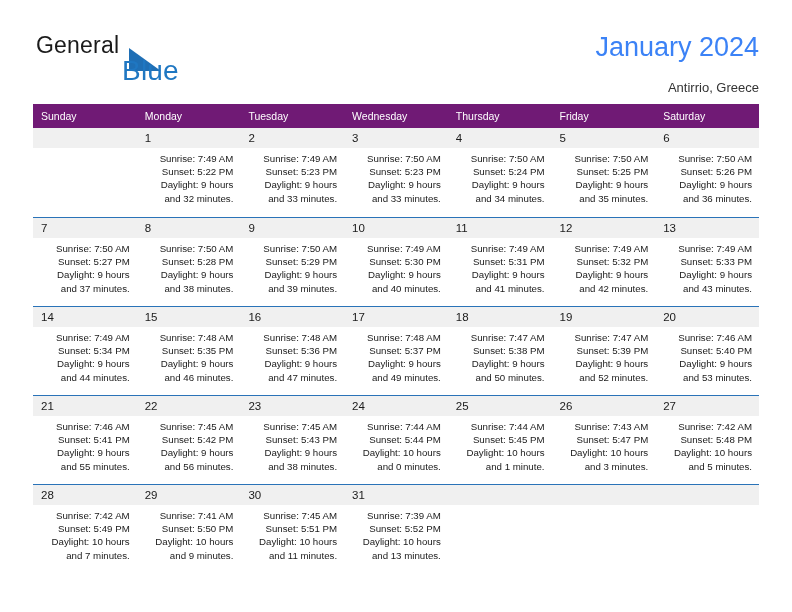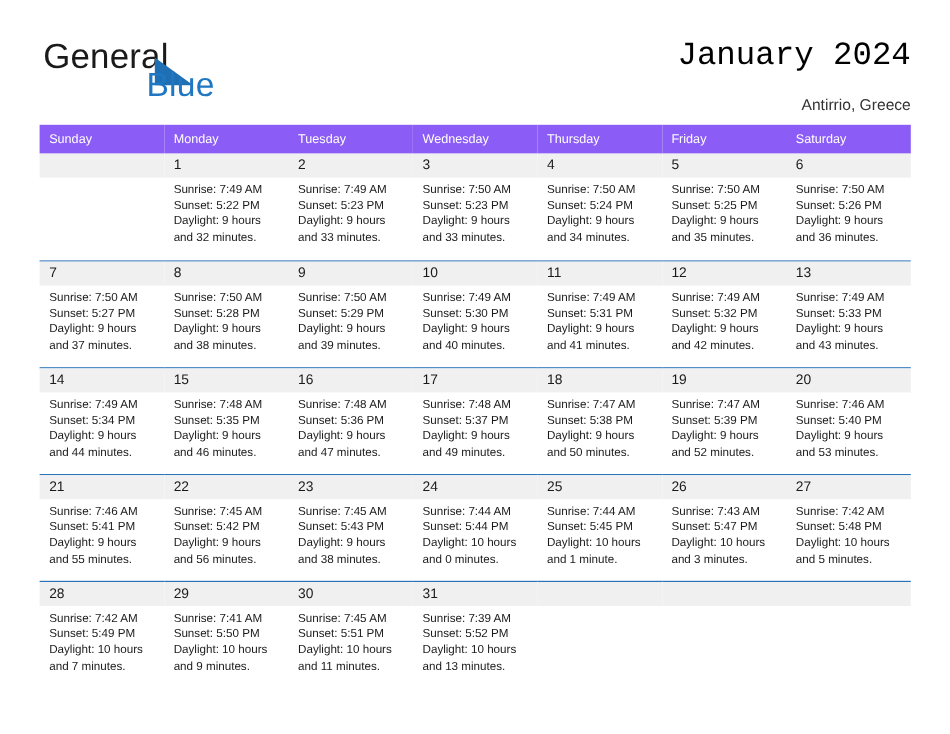--- a/index.html
+++ b/index.html
@@ -33,21 +33,21 @@
     position: absolute;
     left: 0;
     top: 0;
     width: 220px;
     height: 62px;
   }
   .brand-general {
     position: absolute;
     left: 3px;
     top: 2px;
-    font-size: 29px;
+    font-size: 23px;
     letter-spacing: 0.2px;
     color: #1a1a1a;
     font-family: "Liberation Sans", sans-serif;
   }
   .brand-blue {
     position: absolute;
     left: 57px;
     top: 25px;
     font-size: 28px;
     letter-spacing: 0.2px;
@@ -65,44 +65,43 @@
     border-top: 23px solid transparent;
   }
   .title-wrap {
     position: absolute;
     right: 0;
     top: 0;
     text-align: right;
   }
   .cal-title {
     font-size: 27px;
-    color: #000000;
+    color: #3b82f6;
     line-height: 34px;
     white-space: nowrap;
-    font-family: Liberation Mono, monospace;
   }
   .cal-subtitle {
     font-size: 13px;
     color: #333333;
     line-height: 20px;
     margin-top: 14px;
     white-space: nowrap;
   }
 
   
   .calendar {
     position: absolute;
     left: 33px;
     top: 104px;
     width: 726px;
     border-collapse: collapse;
     table-layout: fixed;
   }
   .calendar th {
-    background: #8b5cf6;
+    background: #701a75;
     color: #ffffff;
     font-size: 10.5px;
     font-weight: normal;
     text-align: left;
     padding: 6px 0 6px 8px;
     height: 11px;
     border: none;
   }
   .calendar td {
     vertical-align: top;
@@ -130,20 +129,21 @@
     box-sizing: content-box;
   }
   .cell.empty .daynum {
     color: transparent;
   }
   .info {
     padding: 4px 7px 0 8px;
     font-size: 9.7px;
     line-height: 13.2px;
     color: #1a1a1a;
+    text-align: right;
   }
   .info div {
     white-space: nowrap;
   }
 </style>
 </head>
 <body>
 
 <div class="page">
 

